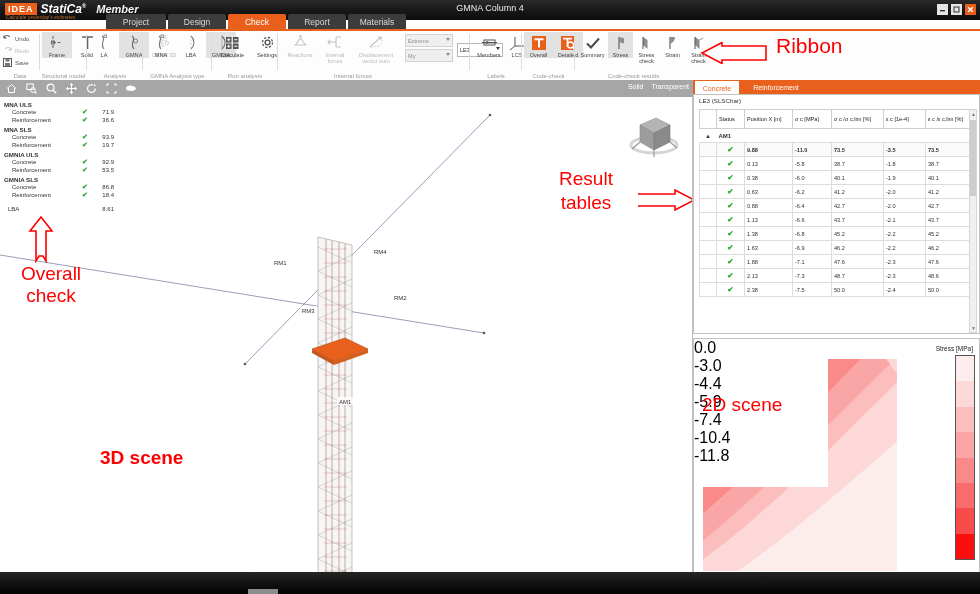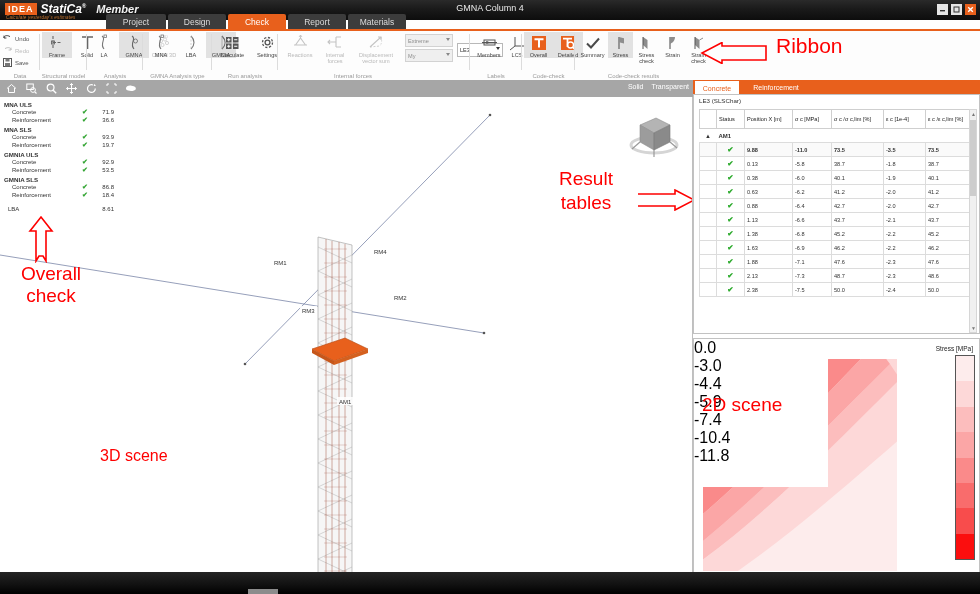--- a/index.html
+++ b/index.html
@@ -69,21 +69,21 @@
   .chk-row .tick{color:#36a636;font-weight:bold;font-size:7px;width:12px;}
   .chk-row .vl{width:20px;text-align:right;}
   .chk-lba{display:flex;height:9px;margin-top:7px;padding-left:4px;font-size:6px;}
   .chk-lba .nm{flex:1;}
   .chk-lba .vl{width:22px;text-align:right;}
 
   
   .anno{position:absolute;color:#fe0000;font-family:"Liberation Sans",sans-serif;}
   .anno.big{font-size:21px;}
   .anno.mid{font-size:19px;line-height:1.15;}
-  .anno.s3d{font-size:16px;}
+  .anno.s3d{font-size:19px;font-weight:bold;}
 
   
   .navcube{position:absolute;right:8px;top:8px;width:60px;height:60px;}
 
   
   .rightpane{position:absolute;left:693px;top:80px;width:287px;height:514px;background:#fff;}
   .tabs2{position:absolute;left:0;top:0;width:287px;height:14px;background:#e8601c;}
   .tab2{position:absolute;top:0;height:14px;font-size:7px;display:flex;align-items:center;
     justify-content:center;color:#fff;}
   .tab2.active{background:#fff;color:#e8601c;border-top:1px solid #e8601c;}

